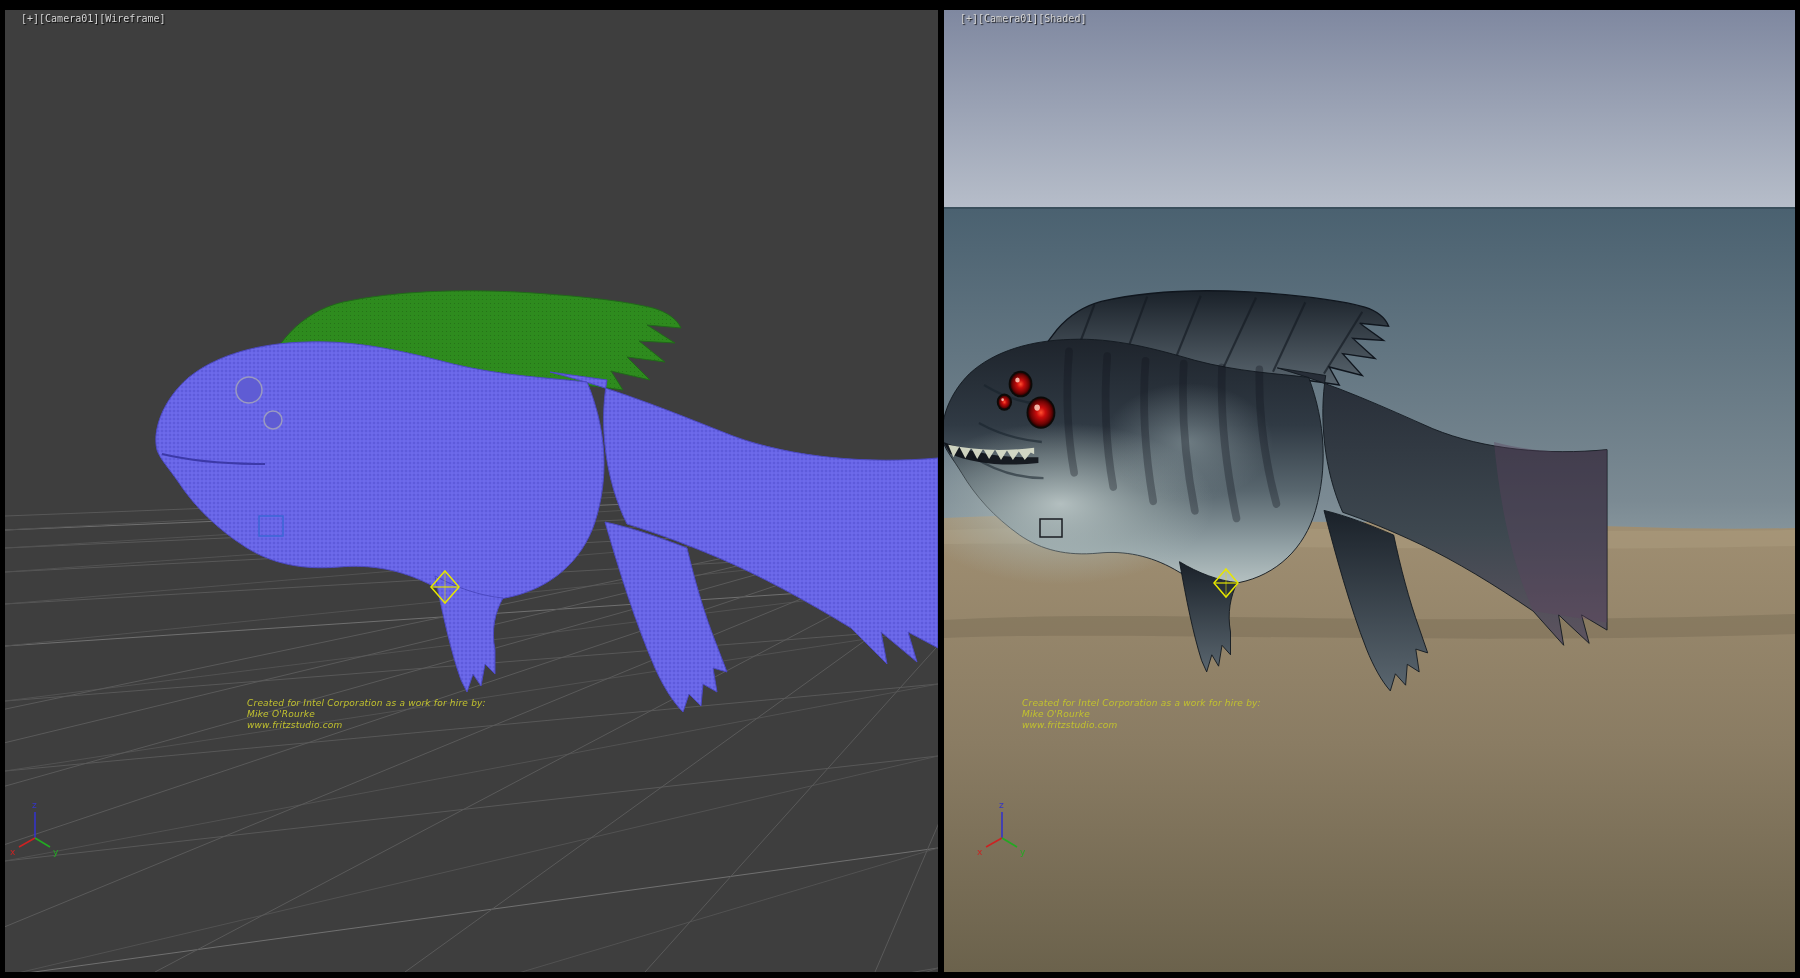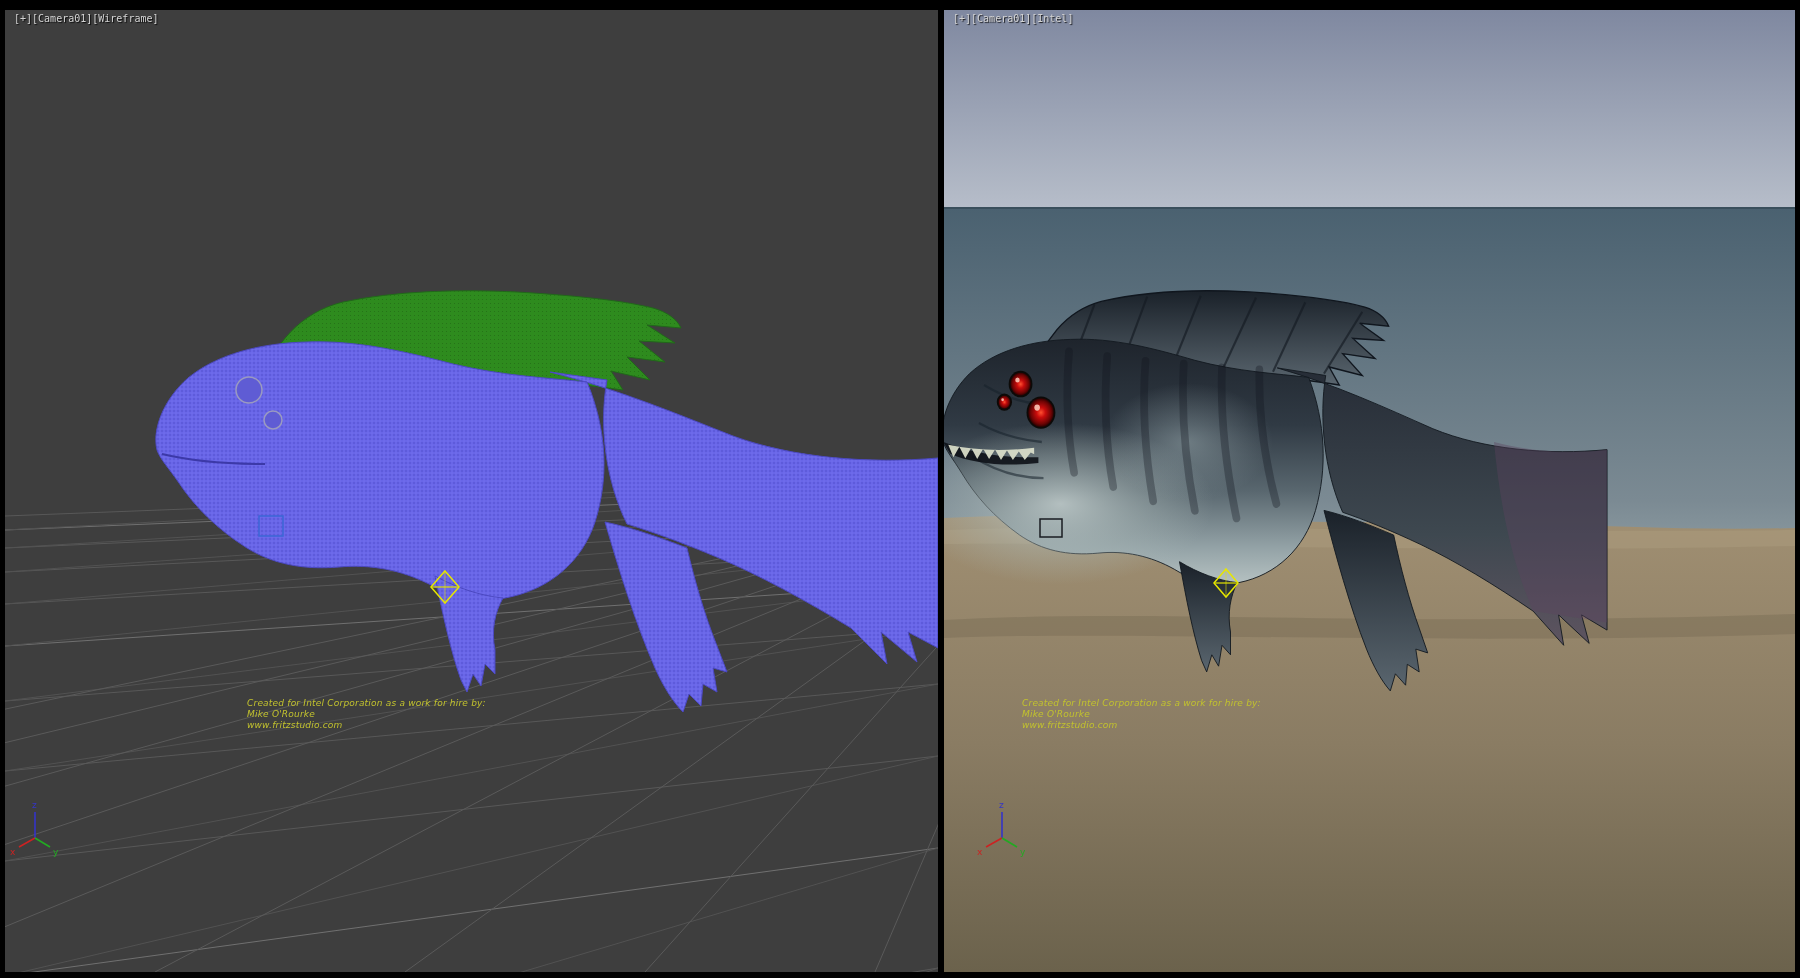--- a/index.html
+++ b/index.html
@@ -2,21 +2,21 @@
 <html><head>
 <meta charset="utf-8">
 <style>
   html,body{margin:0;padding:0;background:#000;}
   .stage{position:relative;width:1800px;height:978px;background:#000;overflow:hidden;
          font-family:"DejaVu Sans",sans-serif;}
   .viewport{position:absolute;top:10px;height:962px;overflow:hidden;background:#3e3e3e;}
   .viewport.left{left:5px;width:933px;}
   .viewport.right{left:944px;width:851px;}
   .viewport svg{position:absolute;left:0;top:0;width:100%;height:100%;display:block;}
-  .vp-label{position:absolute;top:3px;left:9px;z-index:5;
+  .vp-label{position:absolute;top:3px;left:16px;z-index:5;
             font-family:"DejaVu Sans Mono",monospace;font-size:10px;color:#d4d4d4;
             text-shadow:1px 1px 1px rgba(0,0,0,.85);cursor:pointer;white-space:nowrap;}
   .credit{position:absolute;z-index:4;font-size:9px;line-height:11px;color:#c2c22e;
           white-space:nowrap;letter-spacing:.2px;font-style:italic;}
   .credit.credit-left{left:242px;top:688px;}
   .credit.credit-right{left:78px;top:688px;}
 </style>
 </head>
 <body>
 
@@ -205,21 +205,21 @@
         </g>
         <g font-family="&quot;DejaVu Sans&quot;,sans-serif" font-size="9">
           <line x1="58" y1="828" x2="58" y2="802" stroke="#3434c8" stroke-width="1.6"></line>
           <line x1="58" y1="828" x2="42" y2="837" stroke="#cc2222" stroke-width="1.6"></line>
           <line x1="58" y1="828" x2="73" y2="837" stroke="#22aa22" stroke-width="1.6"></line>
           <text x="55" y="798" fill="#3434c8">z</text>
           <text x="33" y="845" fill="#cc2222">x</text>
           <text x="76" y="845" fill="#22aa22">y</text>
         </g>
       </svg>
-    <div class="vp-label">[+][Camera01][Intel]</div>
+    <div class="vp-label">[+][Camera01][Shaded]</div>
     <div class="credit credit-right" style="color: rgb(194, 194, 46);">
       <div>Created for Intel Corporation as a work for hire by:</div>
       <div>Mike O'Rourke</div>
       <div>www.fritzstudio.com</div>
     </div>
   </div>
 
 </div>
 
 </body></html>

